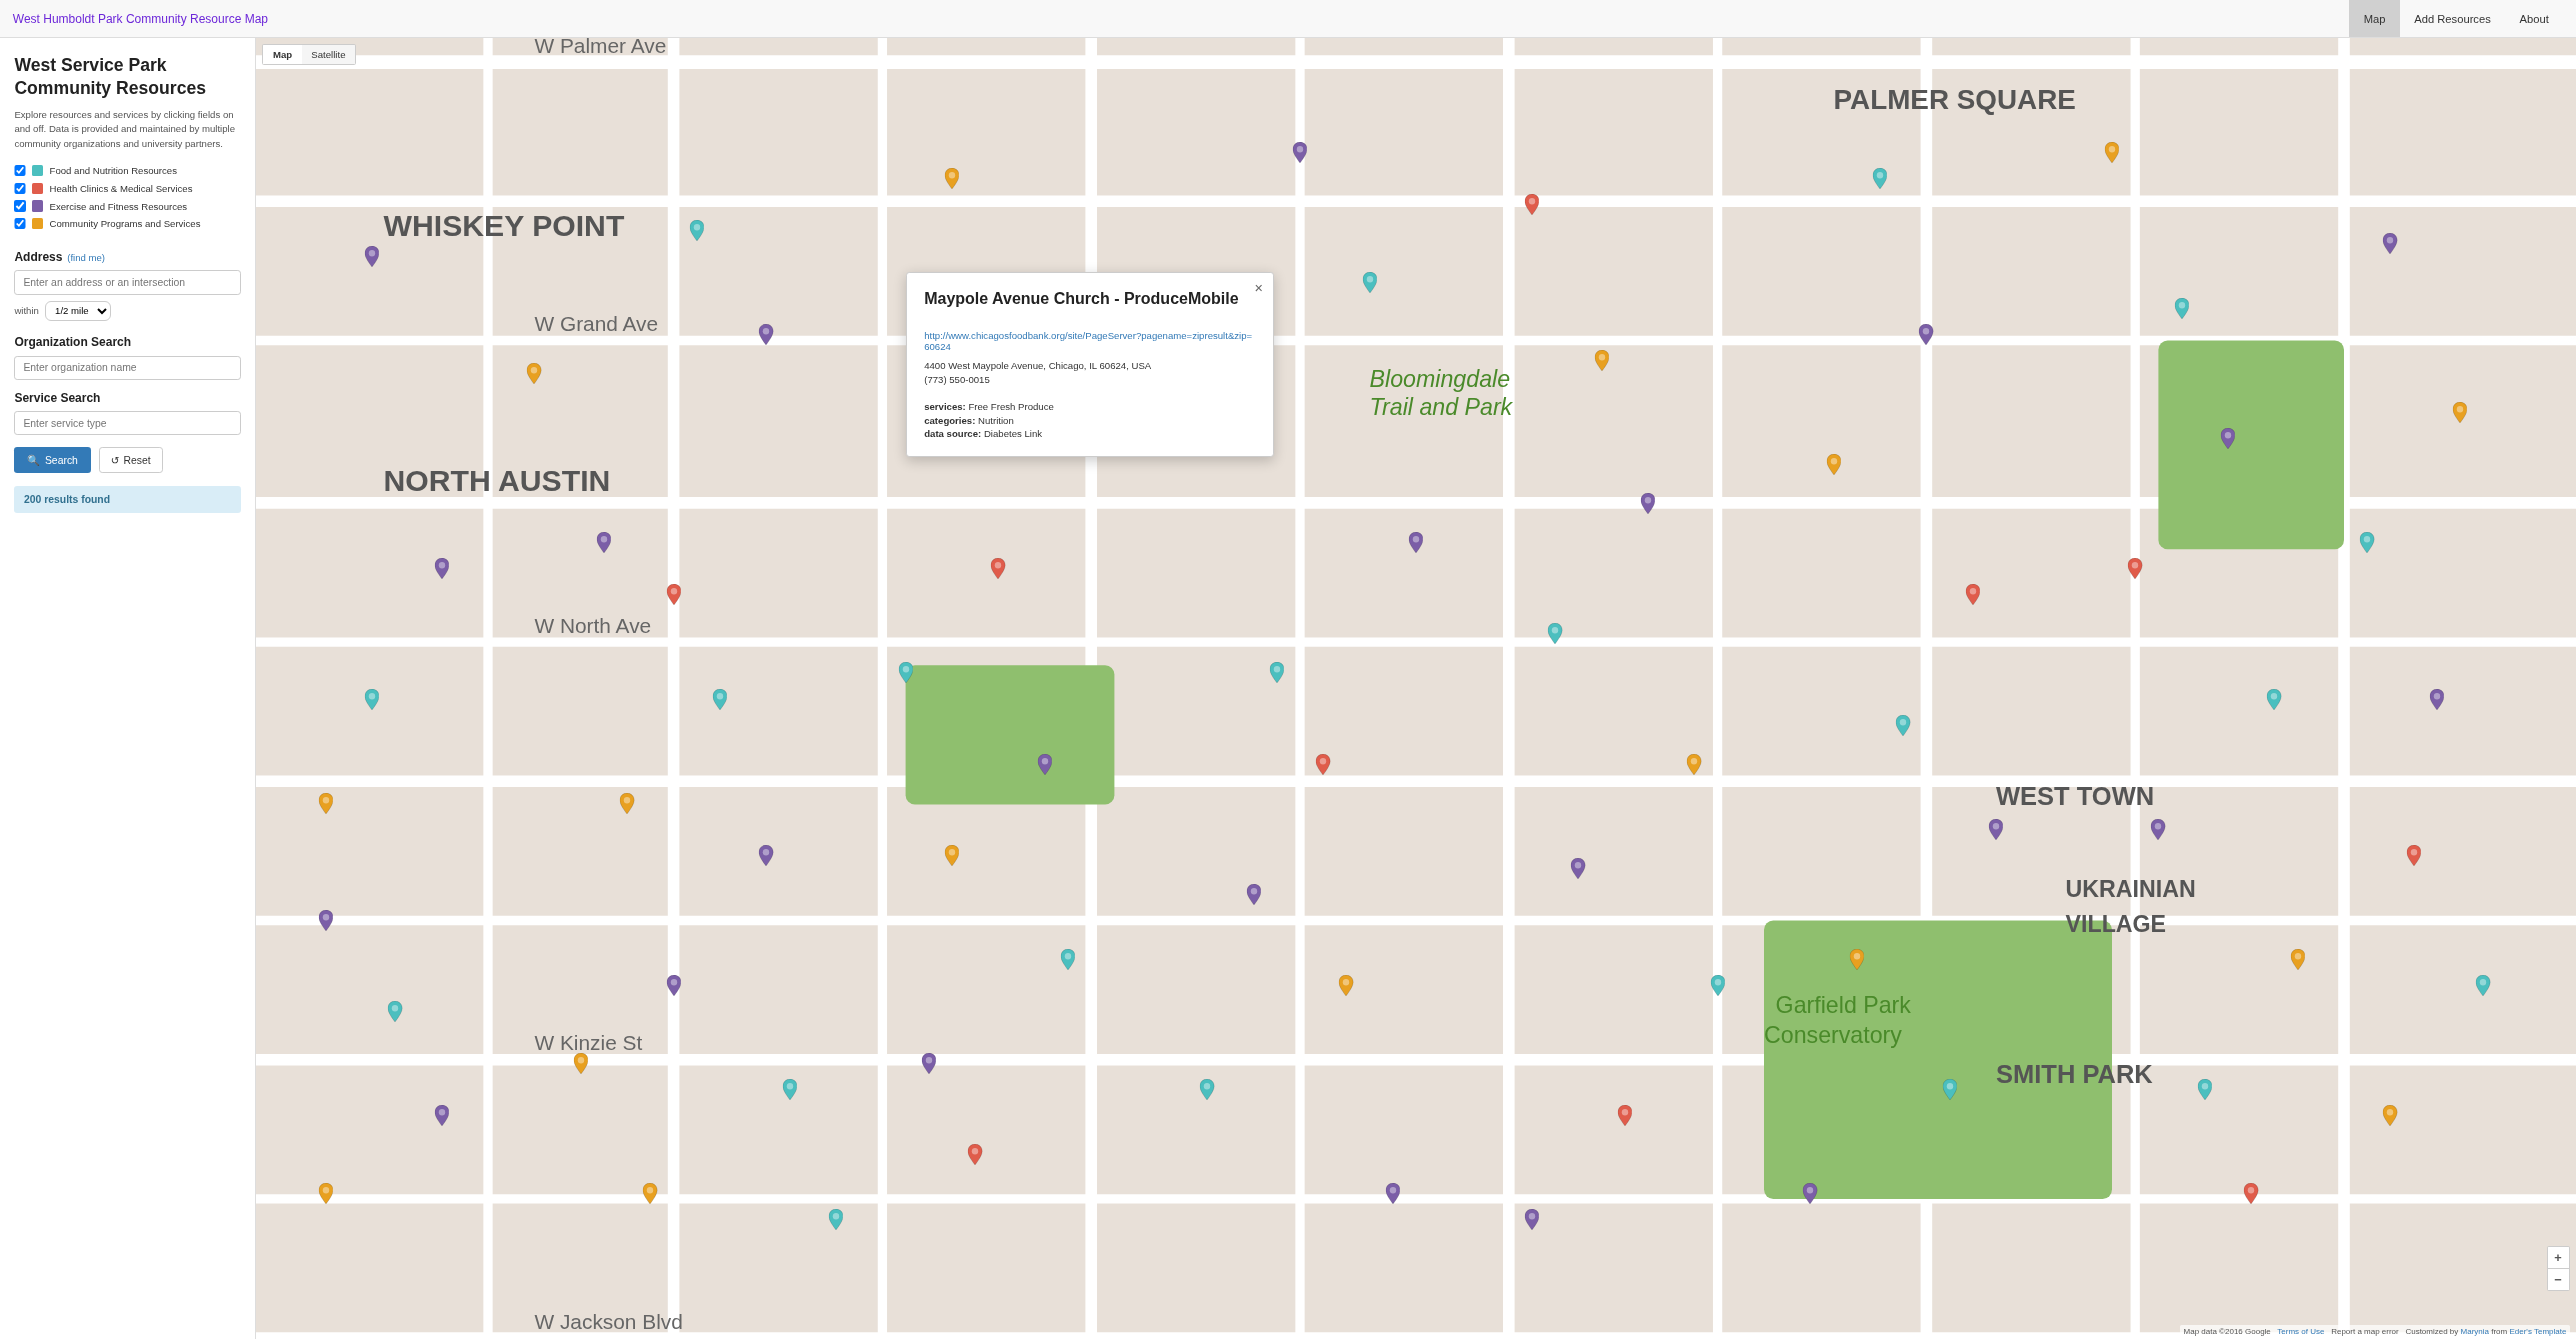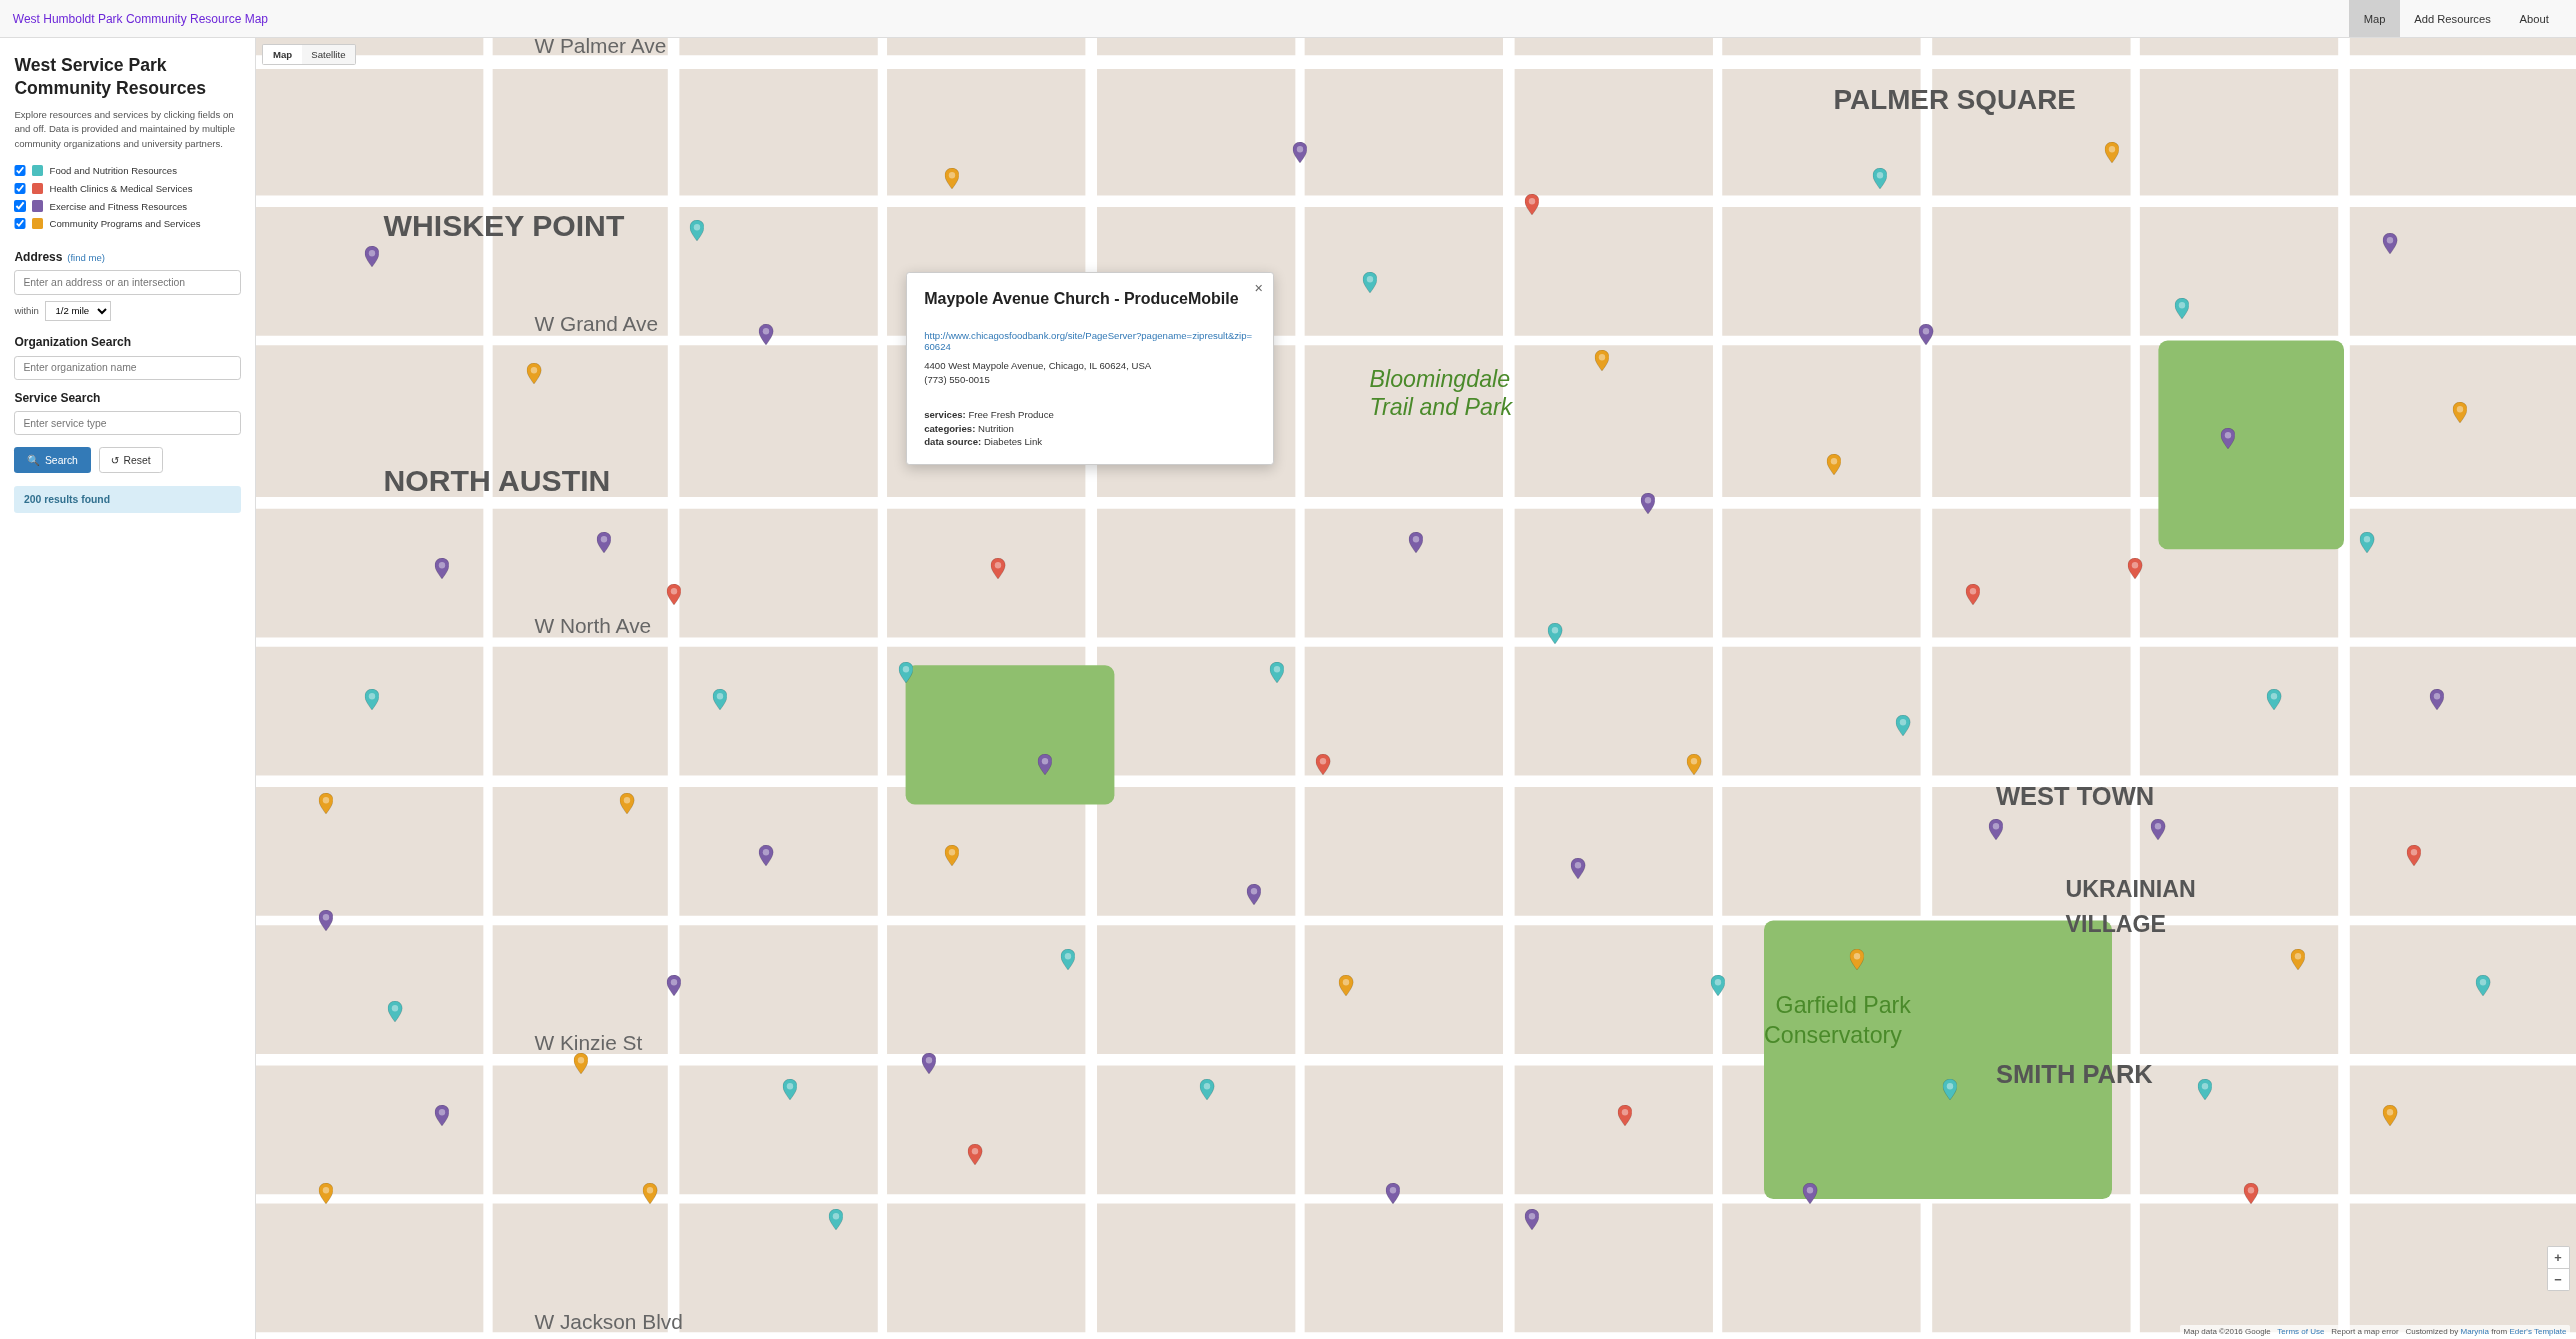--- a/index.html
+++ b/index.html
@@ -43,21 +43,21 @@
     .find-me-link { font-size: 9.6px; color: #337ab7; cursor: pointer; margin-left: 4.8px; font-weight: normal; }
 
     
     .text-input {
       width: 100%; padding: 5.6px 8px; border: 0.8px solid #ccc; border-radius: 3.2px;
       font-size: 10.4px; color: #555; outline: none;
     }
 
     
     .within-row { display: flex; align-items: center; gap: 6.4px; margin-top: 6.4px; margin-bottom: 3.2px; font-size: 9.6px; color: #555; }
-    .within-select { padding: 2.4px 4.8px; border: 0.8px solid #ccc; border-radius: 0; font-size: 9.6px; background: #fff; cursor: pointer; text-align: right; }
+    .within-select { padding: 2.4px 4.8px; border: 0.8px solid #ccc; border-radius: 6px; font-size: 9.6px; background: #fff; cursor: pointer; }
 
     
     .btn-row { display: flex; gap: 8px; margin-top: 11.2px; }
     .btn-search {
       background: #337ab7; color: #fff; border: none; border-radius: 3.2px;
       padding: 6.4px 12.8px; font-size: 10.4px; cursor: pointer; display: flex; align-items: center; gap: 4.8px;
     }
     .btn-reset {
       background: #fff; color: #333; border: 0.8px solid #ccc; border-radius: 3.2px;
       padding: 6.4px 11.2px; font-size: 10.4px; cursor: pointer; display: flex; align-items: center; gap: 4px;
@@ -95,21 +95,21 @@
       width: 368px; padding: 16px 17.6px 14.4px 17.6px;
     }
     #popup .popup-close {
       position: absolute; top: 8px; right: 9.6px; font-size: 14.4px; cursor: pointer;
       color: #666; background: none; border: none; line-height: 1;
     }
     #popup h2 { font-size: 16px; font-weight: bold; color: #222; margin-bottom: 20px; line-height: 1.3; }
     #popup .popup-desc { font-size: 9.6px; color: #444; line-height: 1.6; margin-bottom: 8px; }
     #popup .popup-link { font-size: 9.6px; color: #337ab7; word-break: break-all; display: block; margin-bottom: 8px; }
     #popup .popup-address { font-size: 9.6px; color: #333; margin-bottom: 3.2px; }
-    #popup .popup-phone { font-size: 9.6px; color: #333; margin-bottom: 24px; }
+    #popup .popup-phone { font-size: 9.6px; color: #333; margin-bottom: 16px; }
     #popup .popup-detail { font-size: 9.6px; color: #333; margin-bottom: 2.4px; }
     #popup .popup-detail strong { font-weight: bold; }
 
     
     #map-attr {
       position: absolute; bottom: 1.6px; right: 6.4px; font-size: 8px; color: #555; z-index: 5;
       background: rgba(255,255,255,0.7); padding: 1.6px 3.2px; border-radius: 1.6px;
     }
     #map-attr a { color: #337ab7; }
 

